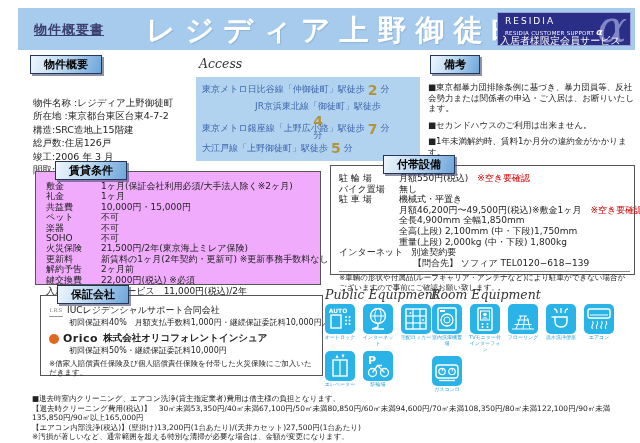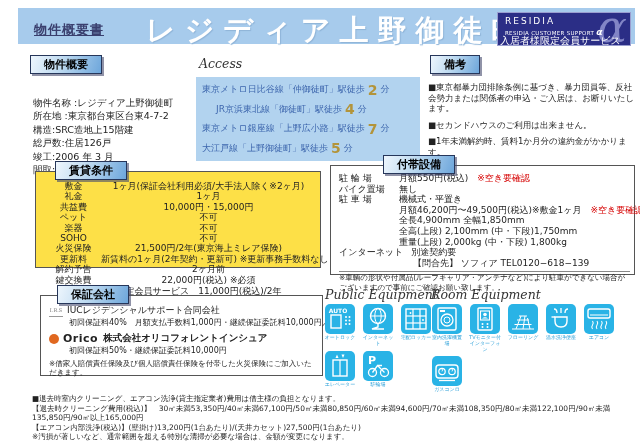--- a/index.html
+++ b/index.html
@@ -1,21 +1,21 @@
 <!DOCTYPE html>
 <html><head>
 <meta charset="utf-8">
 <style>
   * { margin:0; padding:0; box-sizing:border-box; }
   html,body { background:#ffffff; }
   body { width:640px; height:443px; font-family:"DejaVu Sans", sans-serif; color:#222; }
   .page { position:relative; width:640px; height:443px; background:#fff; overflow:hidden; }
 
   
-  .header-band { position:absolute; left:18px; top:8px; width:617px; height:36px; background:#a7cbec; }
+  .header-band { position:absolute; left:18px; top:8px; width:617px; height:42px; background:#a7cbec; }
   .doc-label { position:absolute; left:16px; top:13px; font-size:13px; font-weight:bold; color:#3a3f6e; text-decoration:underline; letter-spacing:1px; }
   .main-title { position:absolute; left:128px; top:3px; font-size:29px; font-weight:bold; color:#ffffff; letter-spacing:9px; white-space:nowrap; text-shadow:1px 1px 1px #8fb4d8; }
   .logo-box { position:absolute; right:4px; top:4px; width:134px; height:34px; background:#2b2e86; border:1px solid #9a9ed0; color:#fff; overflow:hidden; }
   .logo-alpha { position:absolute; right:3px; top:-12px; font-size:44px; color:#8285c6; font-style:italic; font-family:"DejaVu Serif", serif; }
   .logo-name { position:absolute; left:7px; top:3px; font-size:9px; letter-spacing:2px; }
   .logo-support { position:absolute; left:7px; top:14px; font-size:5.5px; letter-spacing:0.3px; white-space:nowrap; }
   .logo-support .sup-alpha { font-size:9px; font-weight:bold; font-style:italic; }
   .logo-service { position:absolute; left:2px; top:21px; font-size:10px; font-weight:normal; white-space:nowrap; }
 
   
@@ -23,29 +23,29 @@
     border:1px solid #26365a; box-shadow:2px 2px 0 rgba(70,75,110,0.6);
     font-size:11px; font-weight:bold; color:#000; padding:1px 13px; z-index:3; white-space:nowrap; }
 
   
   .prop-lines { position:absolute; left:33px; top:96px; font-size:9.5px; line-height:13.4px; color:#222; white-space:nowrap; }
 
   
   .access-title { position:absolute; left:199px; top:56px; font-family:"DejaVu Serif", serif; font-size:15px; color:#444; }
   .access-box { position:absolute; left:196px; top:77px; width:224px; height:84px; background:#b2d3ef; padding:3px 0 0 6px; }
   .access-line { font-size:9px; color:#3d66ad; height:19.5px; display:flex; align-items:center; white-space:nowrap; }
-  .access-line.indent { padding-left:14px; }
+  .access-line.indent { padding-left:14px;flex-direction:column; }
   .access-min { font-size:14px; font-weight:bold; color:#b3943a; margin:0 3px; }
 
   
   .remarks-list { position:absolute; left:428px; top:82px; width:207px; font-size:8.5px; line-height:10.6px; color:#222; }
   .remark-item { margin-bottom:6px; }
 
   
-  .rental-box { position:absolute; left:35px; top:171px; width:286px; height:97px; border:1px solid #555; background:#fde047;text-align:center; }
+  .rental-box { position:absolute; left:35px; top:171px; width:286px; height:114px; border:1px solid #555; background:#f0abfc; }
   .rental-content { padding:9px 4px 0 10px; font-size:9px; line-height:10.4px; color:#222; }
   .k-row { display:flex; white-space:nowrap; }
   .k-label { width:55px; flex:none; }
   .k-value { flex:1; }
   .member-line { margin-top:1px; white-space:nowrap; }
 
   
   .fac-box { position:absolute; left:330px; top:165px; width:305px; height:110px; border:1px solid #555; background:#fff; }
   .fac-content { padding:7px 4px 0 8px; font-size:9px; line-height:10.6px; color:#222; }
   .fac-label { width:60px; flex:none; }

